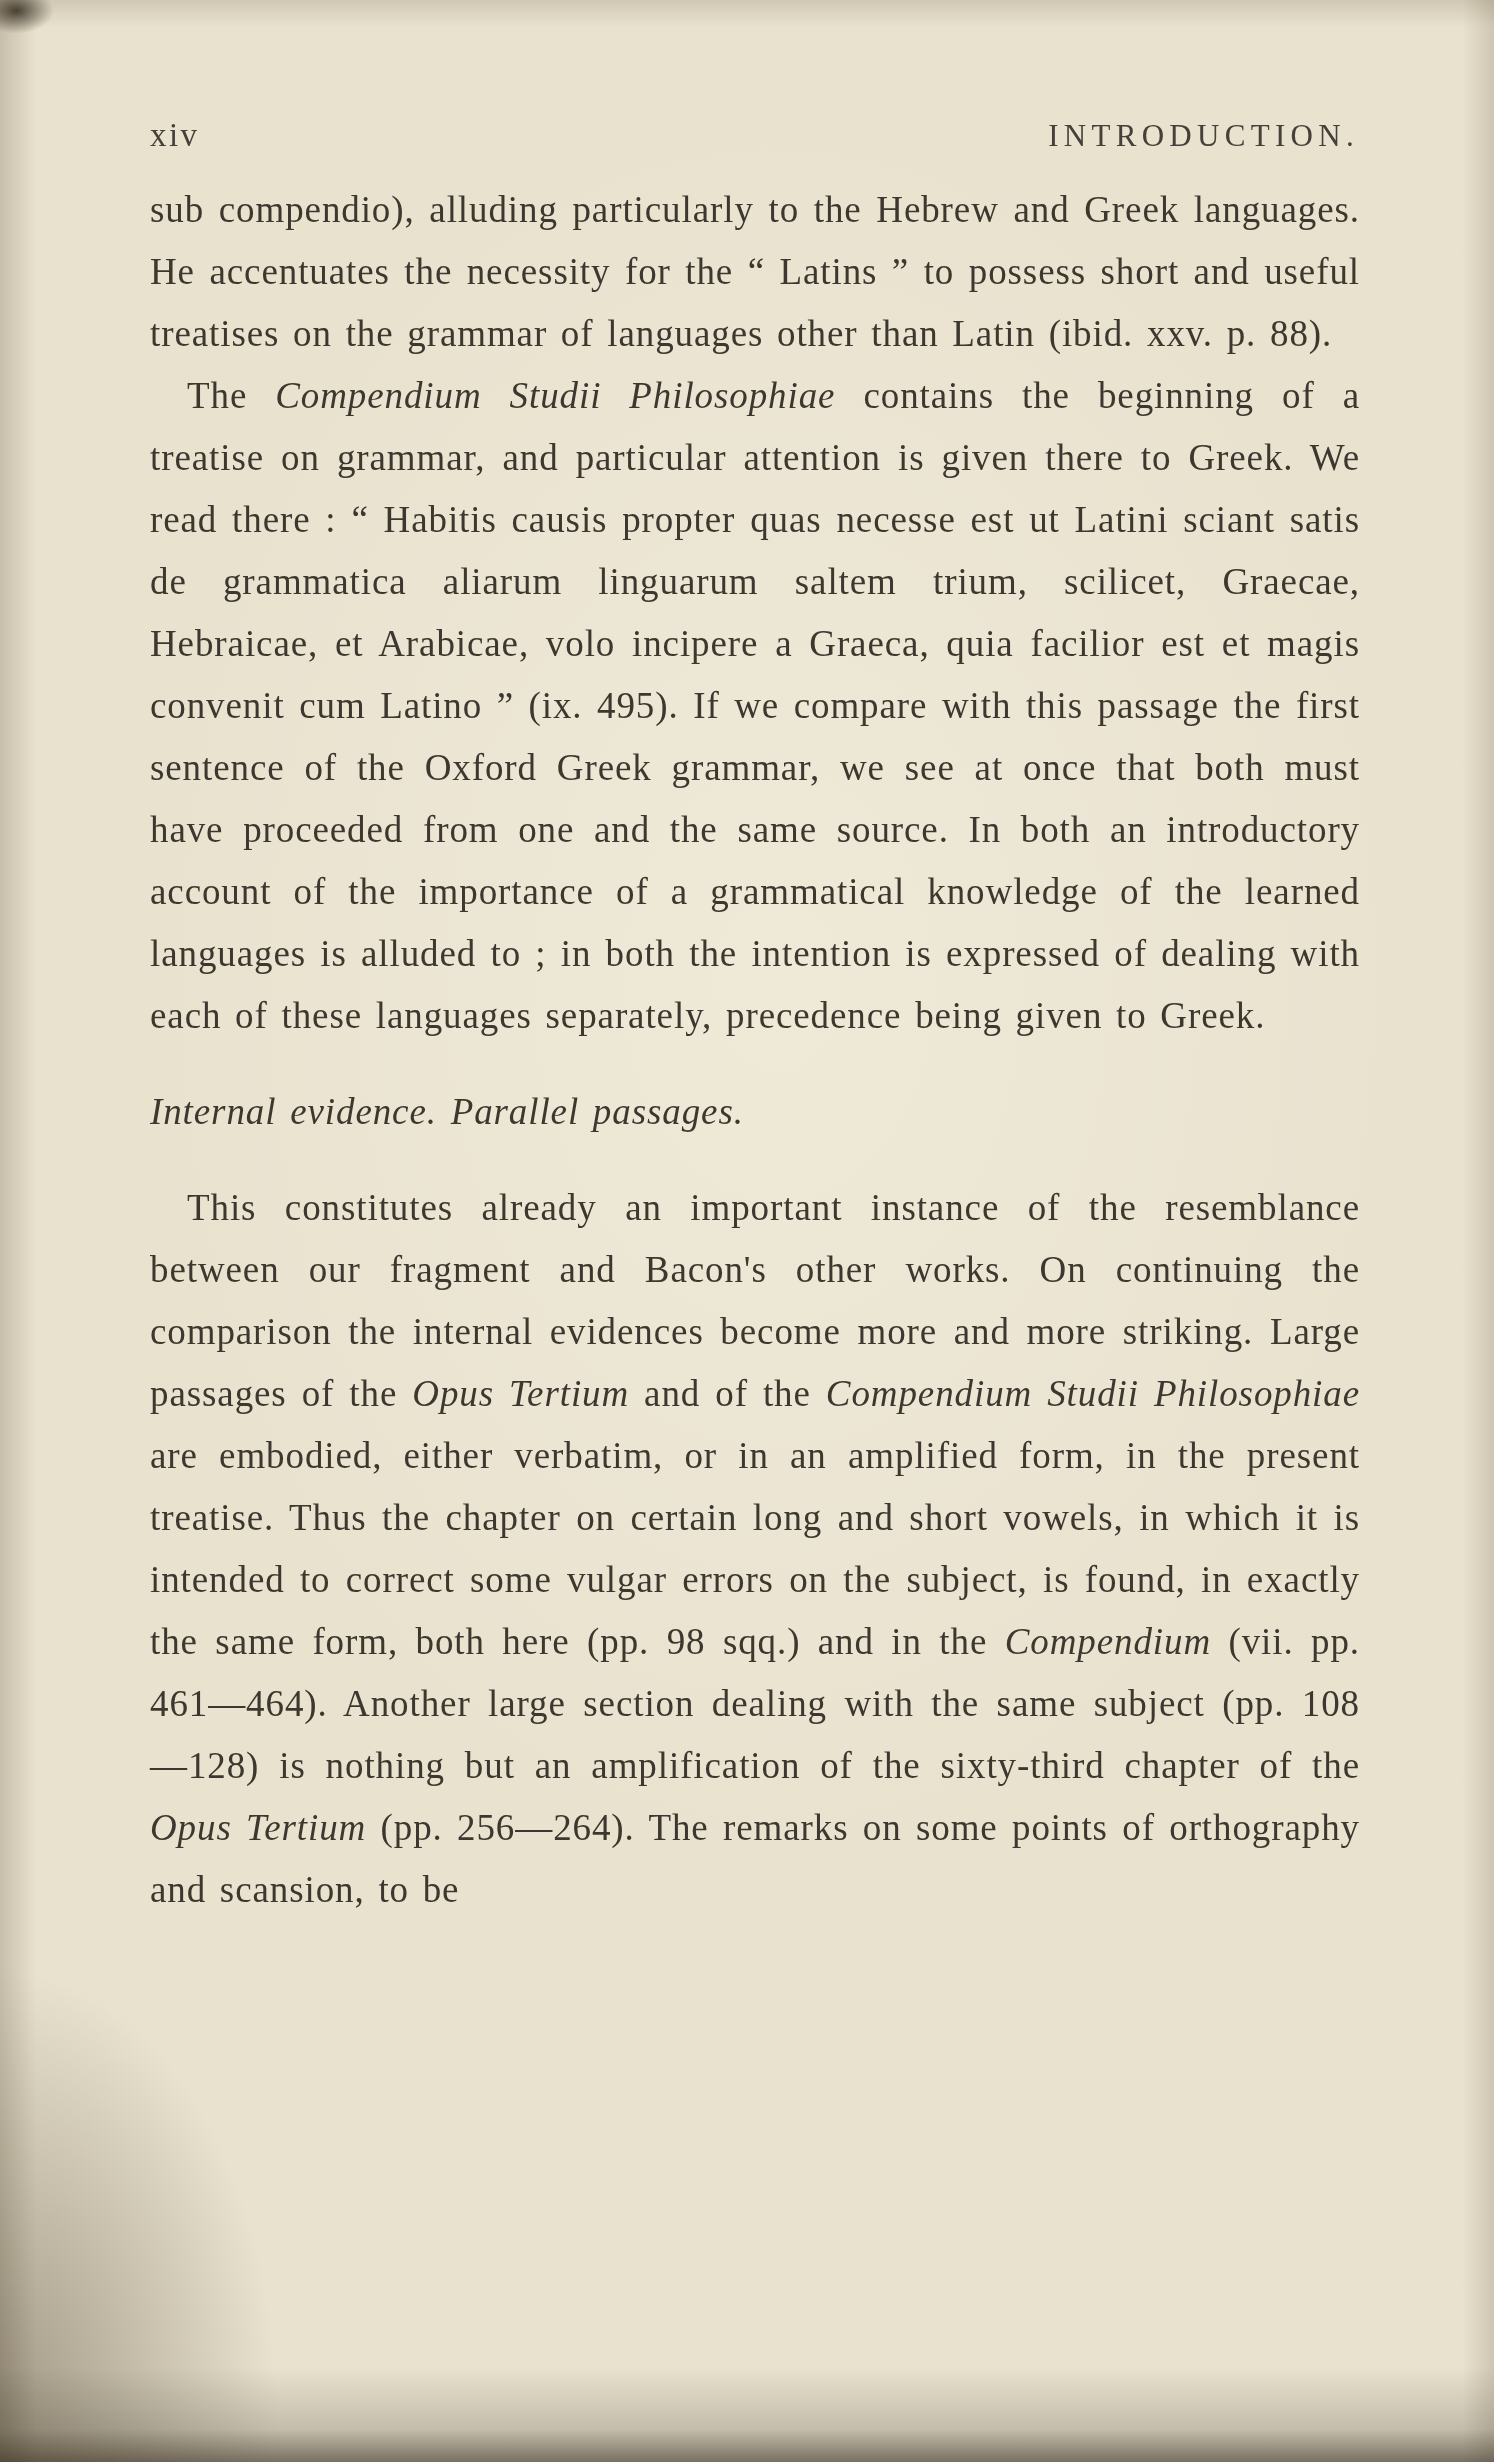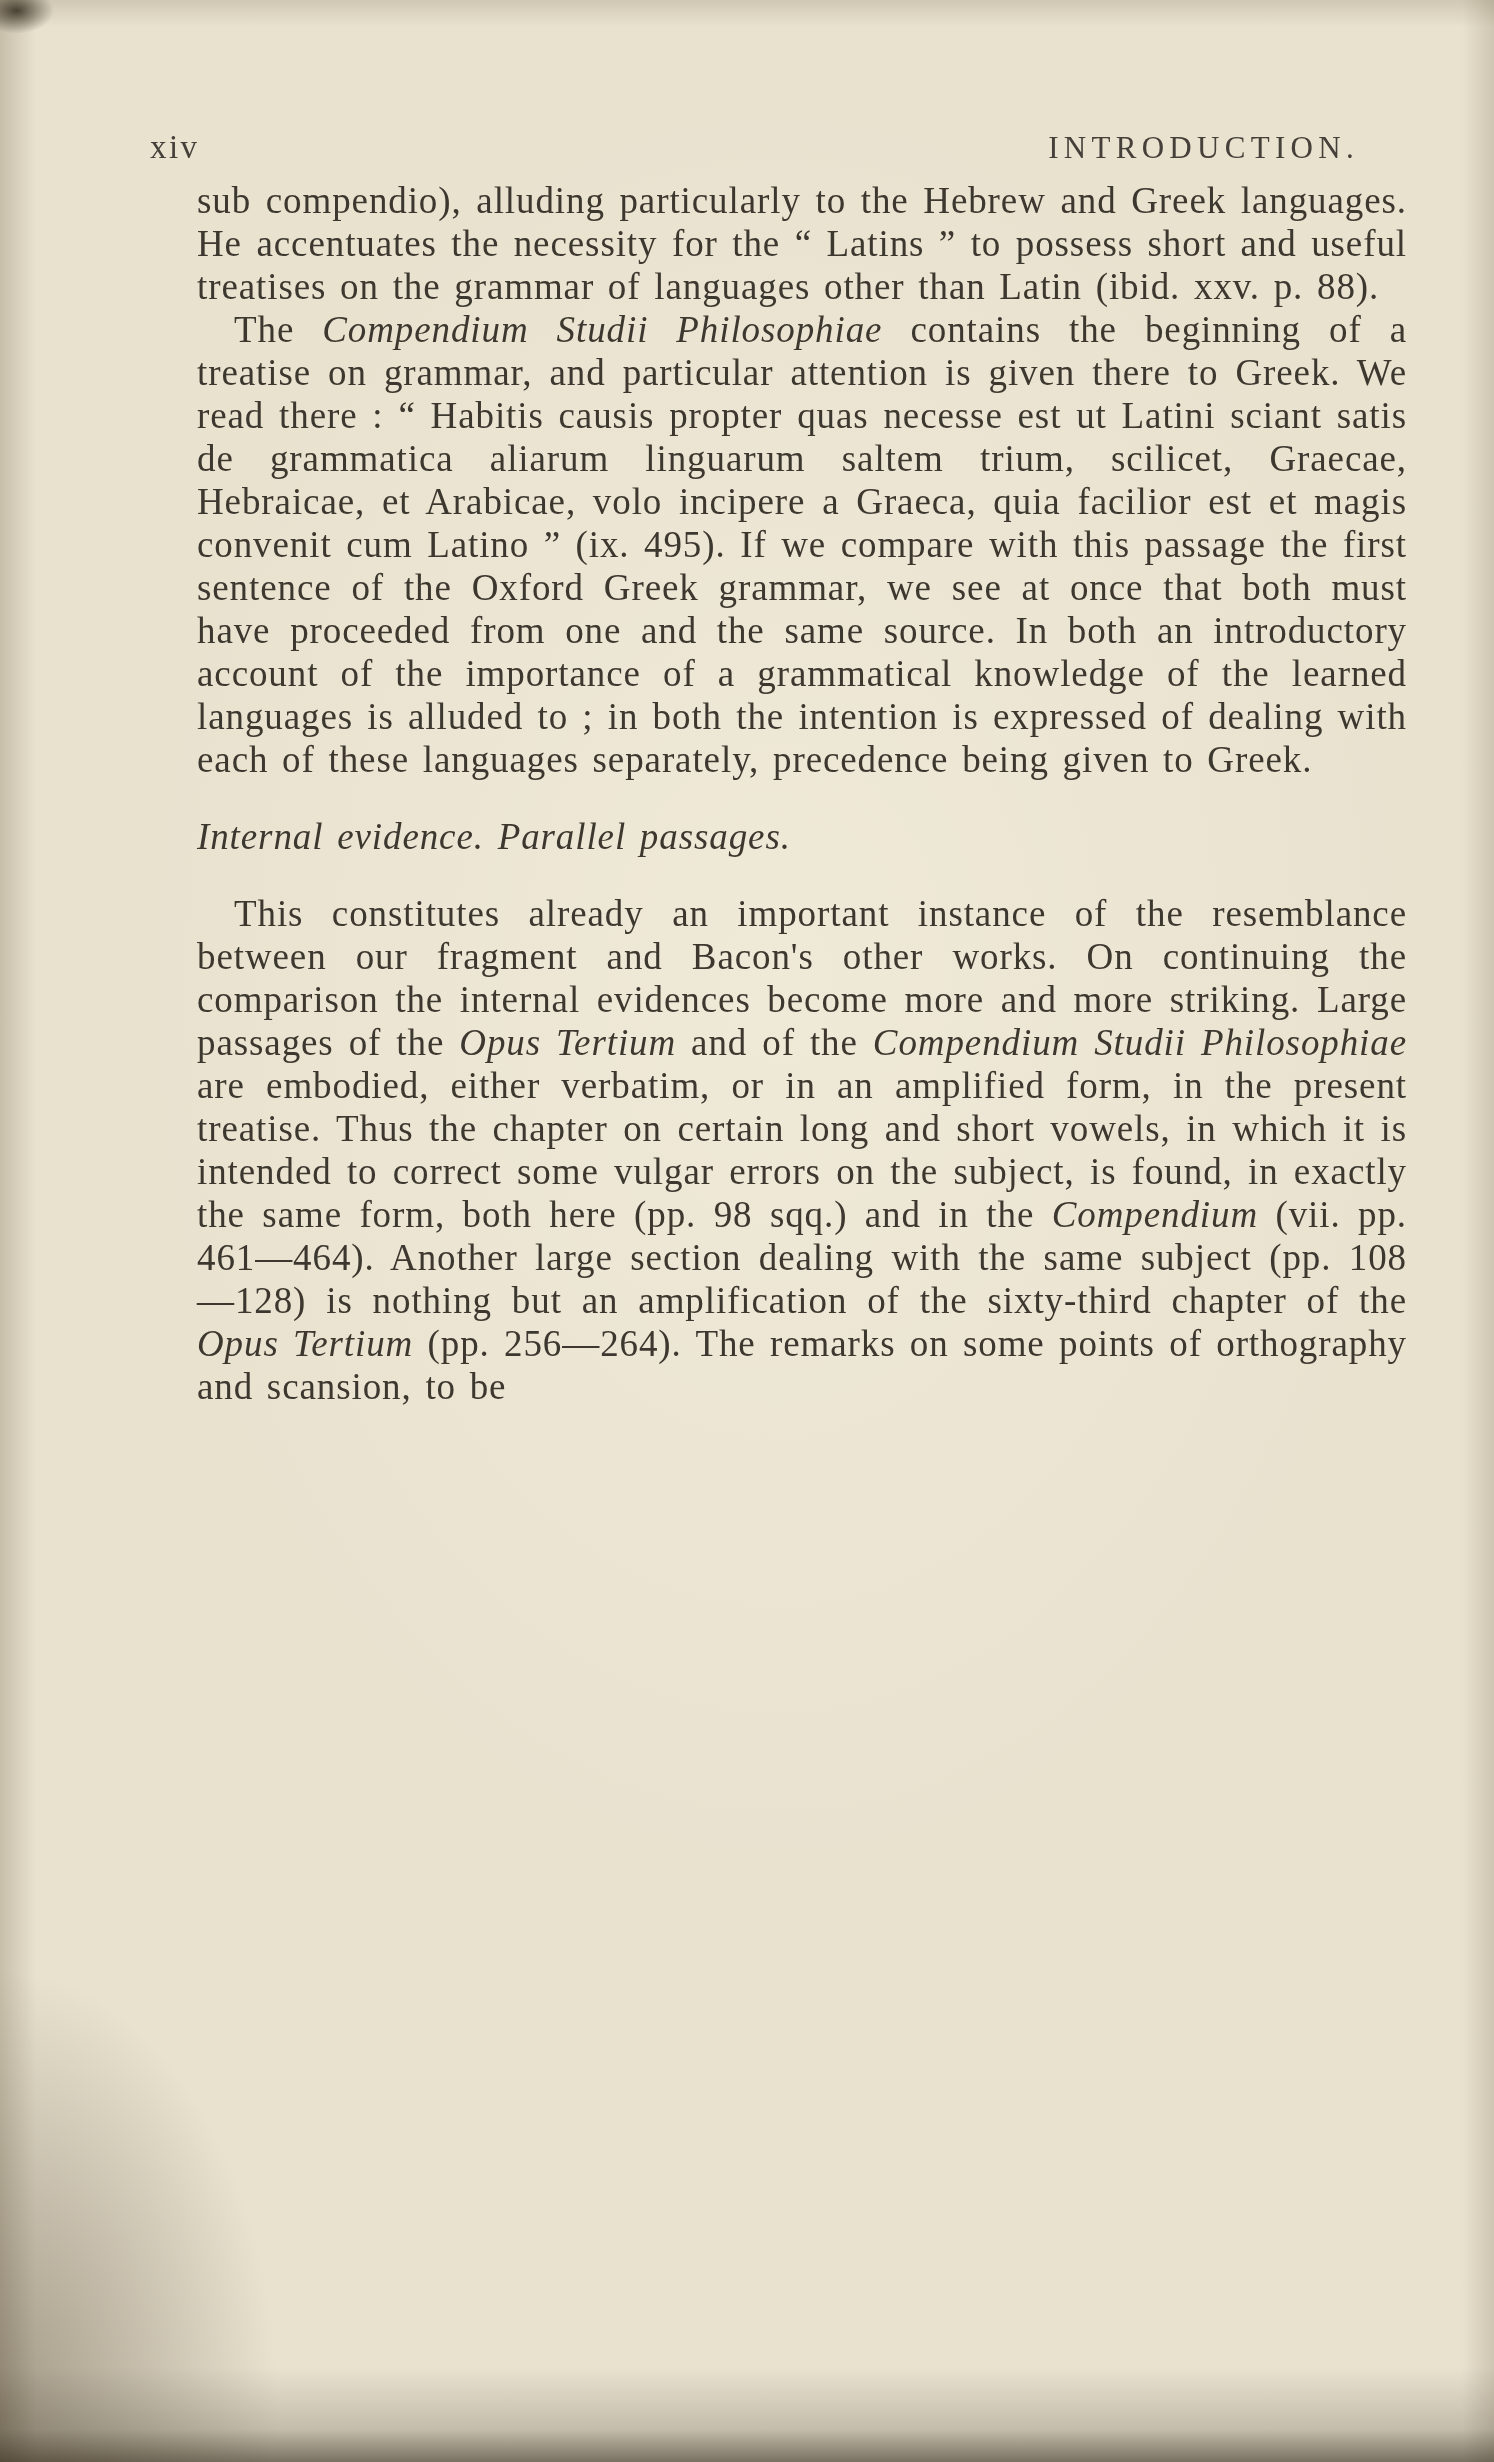--- a/index.html
+++ b/index.html
@@ -29,21 +29,20 @@
       linear-gradient(to left, rgba(80,65,40,0.18) 0px, rgba(80,65,40,0) 33px),
       linear-gradient(to bottom, rgba(80,65,40,0.16) 0px, rgba(80,65,40,0) 27px),
       radial-gradient(ellipse 890px 1246px at 52% 40%, rgba(255,252,240,0.28), rgba(255,252,240,0) 72%);
   }
   .running-head {
     position: absolute;
     left: 150px;
     right: 136px;
     top: 117px;
     height: 45px;
-    margin-top: 12px;
   }
   .folio {
     position: absolute;
     left: 0;
     top: 0;
     font-size: 33px;
     letter-spacing: 2.4px;
     color: #45403a;
   }
   .running-title {
@@ -55,25 +54,24 @@
     font-size: 31px;
     letter-spacing: 5.3px;
     color: #45403a;
   }
   .text-block {
     position: absolute;
     left: 150px;
     width: 1210px;
     top: 179px;
     font-size: 37px;
-    line-height: 43px;
+    line-height: 62px;
     text-align: justify;
     letter-spacing: 0.9px;
     word-spacing: 3.6px;
-    margin-left: 47px;
   }
   .text-block p { margin: 0; }
   .text-block p.indent { text-indent: 37px; }
   .text-block p.heading {
     text-align: left;
     text-indent: 0;
     margin: 34px 0;
   }
   .text-block p.subheading {
     margin: 0 0 34px 0;

